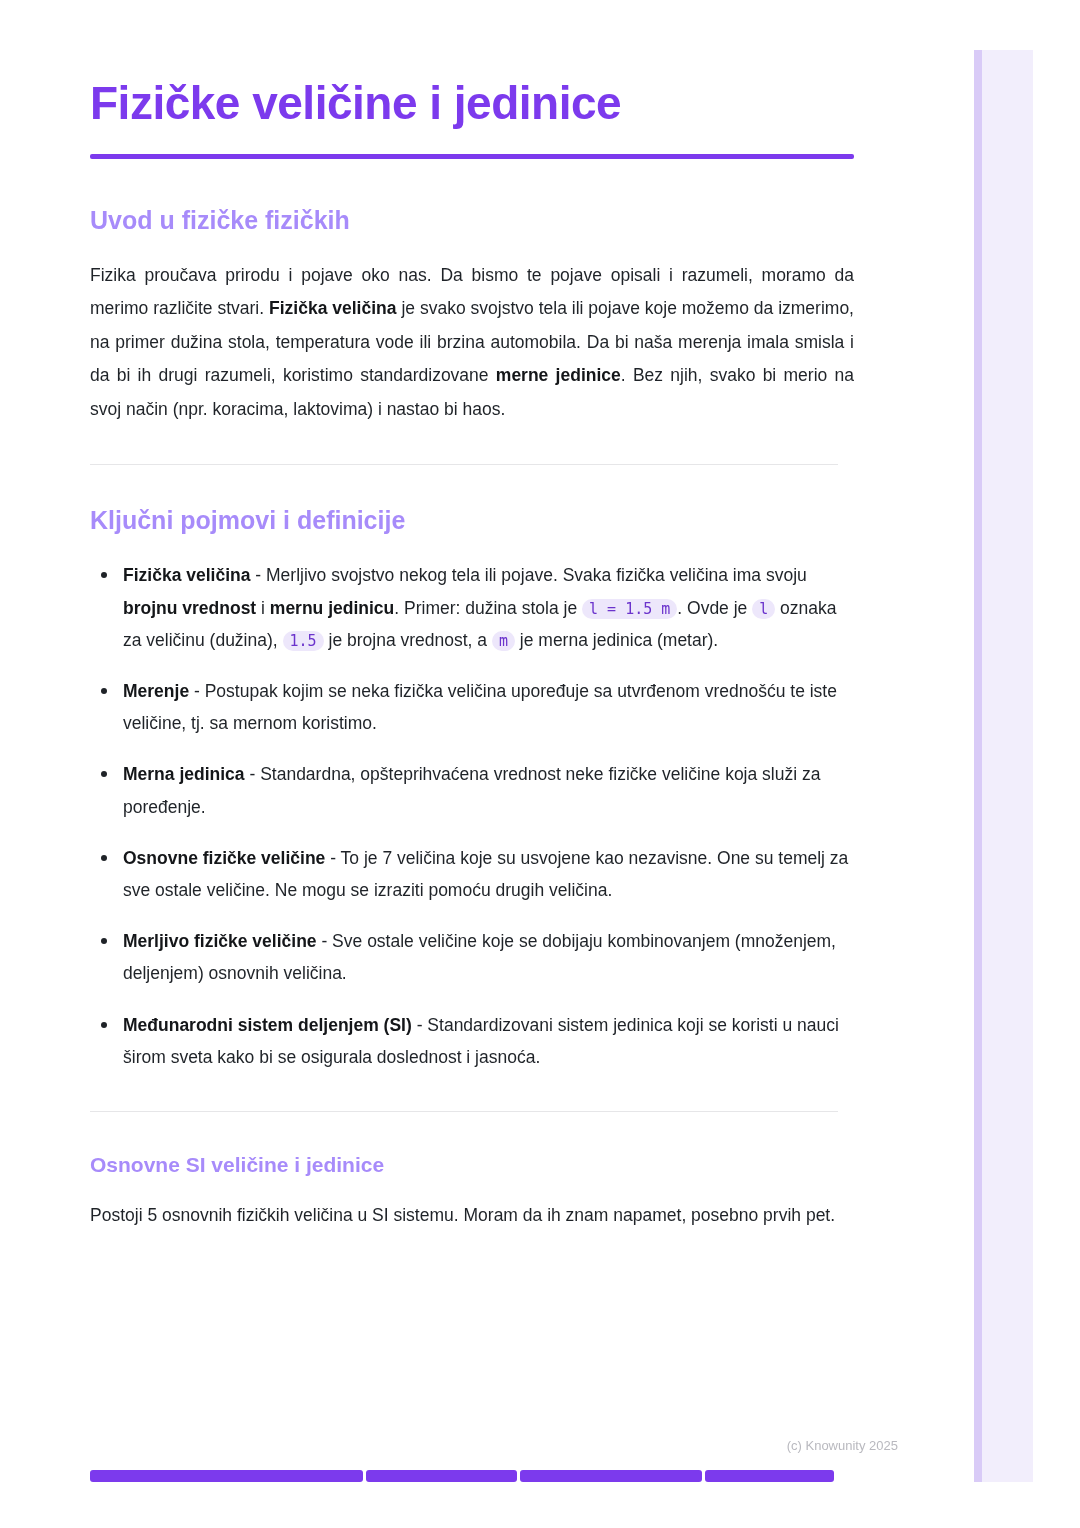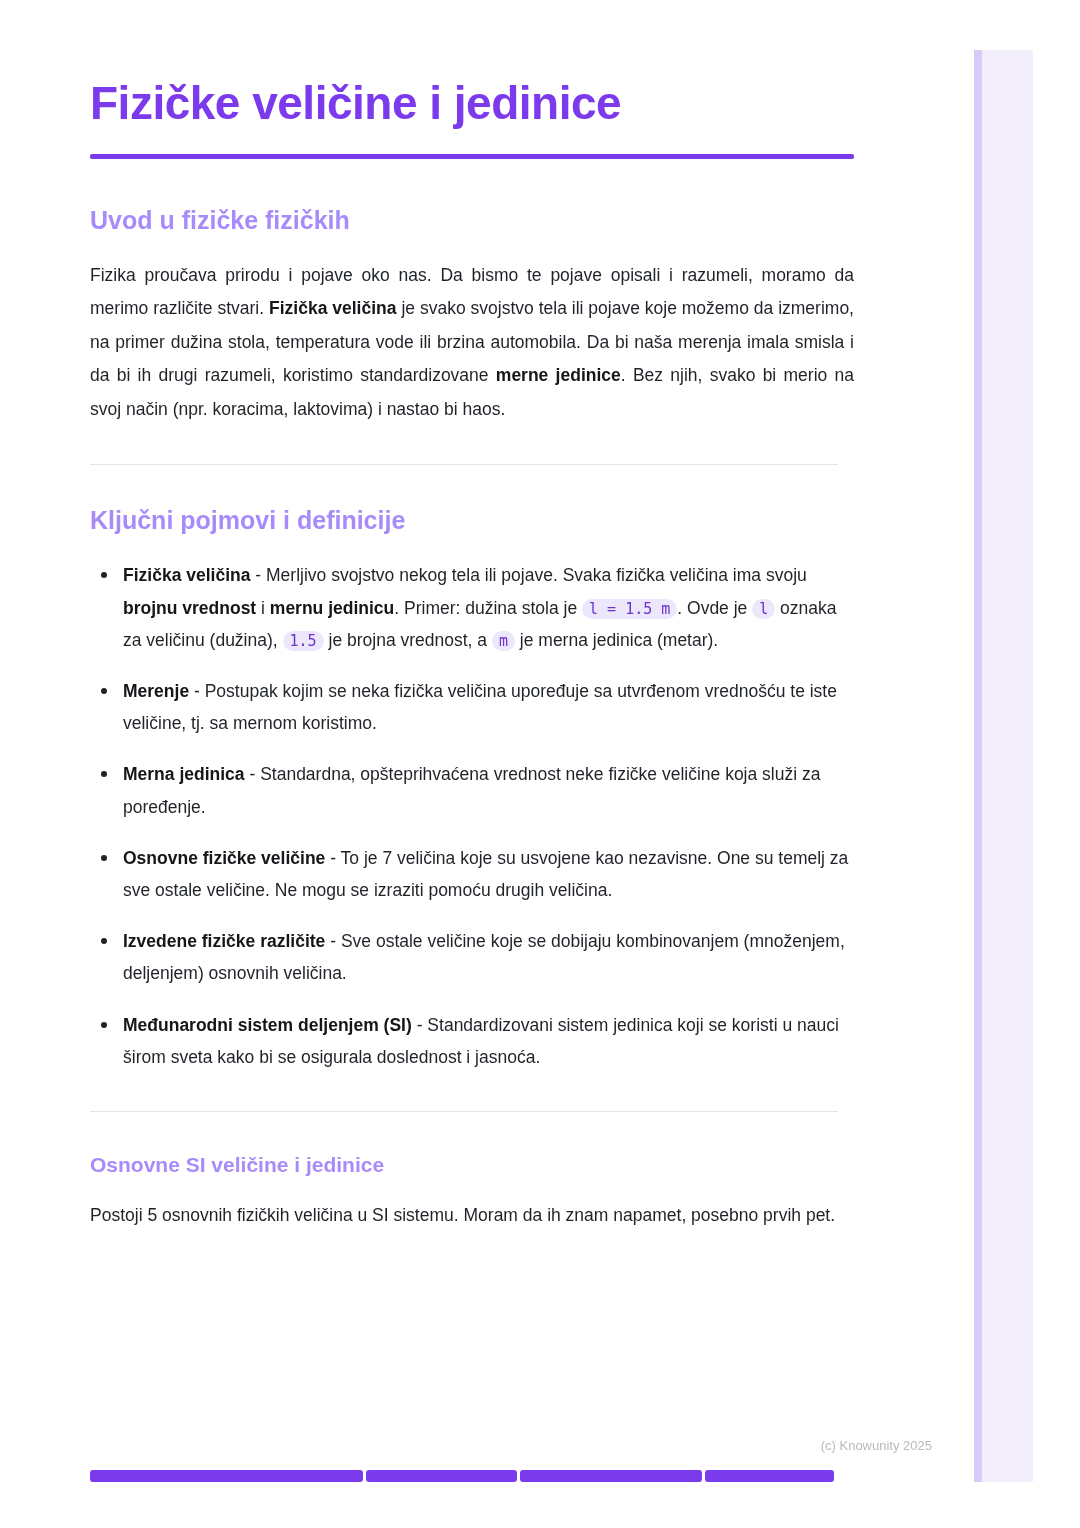--- a/index.html
+++ b/index.html
@@ -126,21 +126,20 @@
 
   
   #footer-note {
     position: absolute;
     left: 898px;
     top: 1438px;
     transform: translateX(-100%);
     font-size: 13px;
     color: #b9b9bf;
     white-space: nowrap;
-    margin-left: 34px;
   }
 
   #progress-bar {
     position: absolute;
     left: 90px;
     top: 1470px;
     width: 744px;
     height: 12px;
     display: flex;
     gap: 3px;
@@ -185,21 +184,21 @@
 
       <li>
         <span class="term">Merna jedinica</span><span> - Standardna, opšteprihvaćena vrednost neke fizičke veličine koja služi za poređenje.</span>
       </li>
 
       <li>
         <span class="term">Osnovne fizičke veličine</span><span> - To je 7 veličina koje su usvojene kao nezavisne. One su temelj za sve ostale veličine. Ne mogu se izraziti pomoću drugih veličina.</span>
       </li>
 
       <li>
-        <span class="term">Izvedene fizičke različite</span><span> - Sve ostale veličine koje se dobijaju kombinovanjem (množenjem, deljenjem) osnovnih veličina.</span>
+        <span class="term">Merljivo fizičke veličine</span><span> - Sve ostale veličine koje se dobijaju kombinovanjem (množenjem, deljenjem) osnovnih veličina.</span>
       </li>
 
       <li>
         <span class="term">Međunarodni sistem deljenjem (SI)</span><span> - Standardizovani sistem jedinica koji se koristi u nauci širom sveta kako bi se osigurala doslednost i jasnoća.</span>
       </li>
 
     </ul>
   </section>
 
   <div class="divider"></div>

